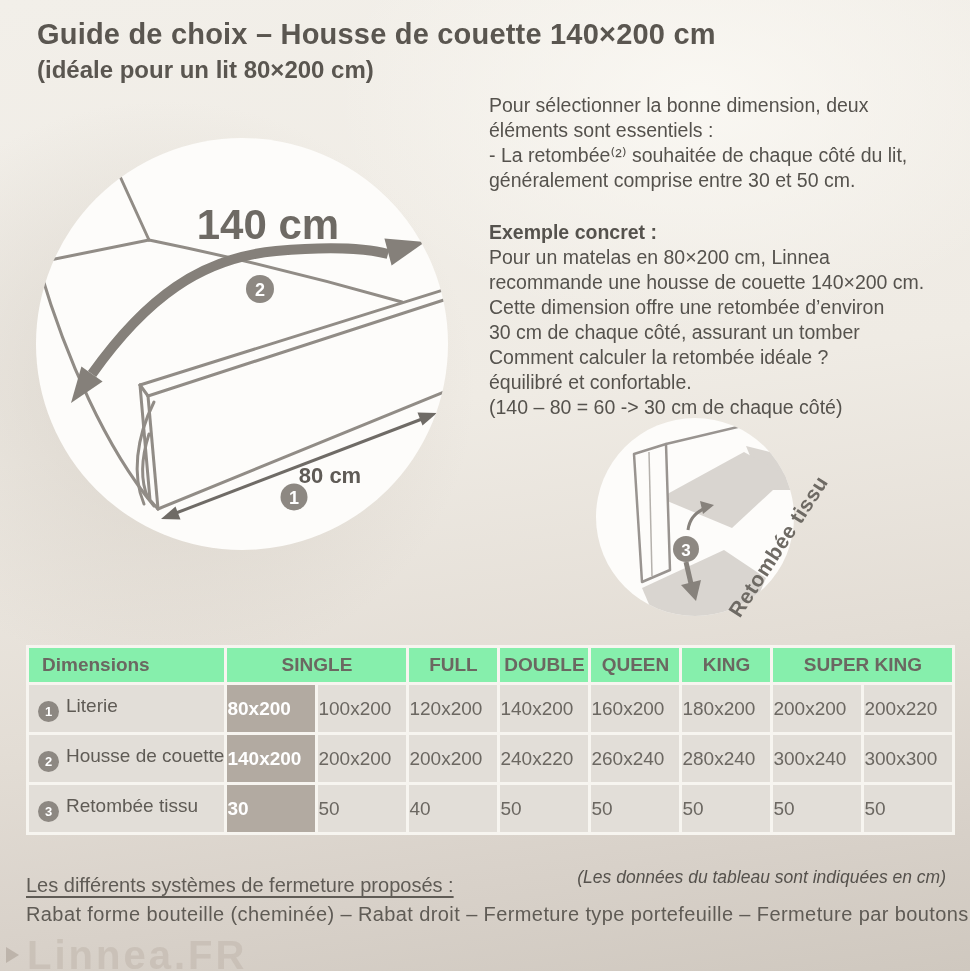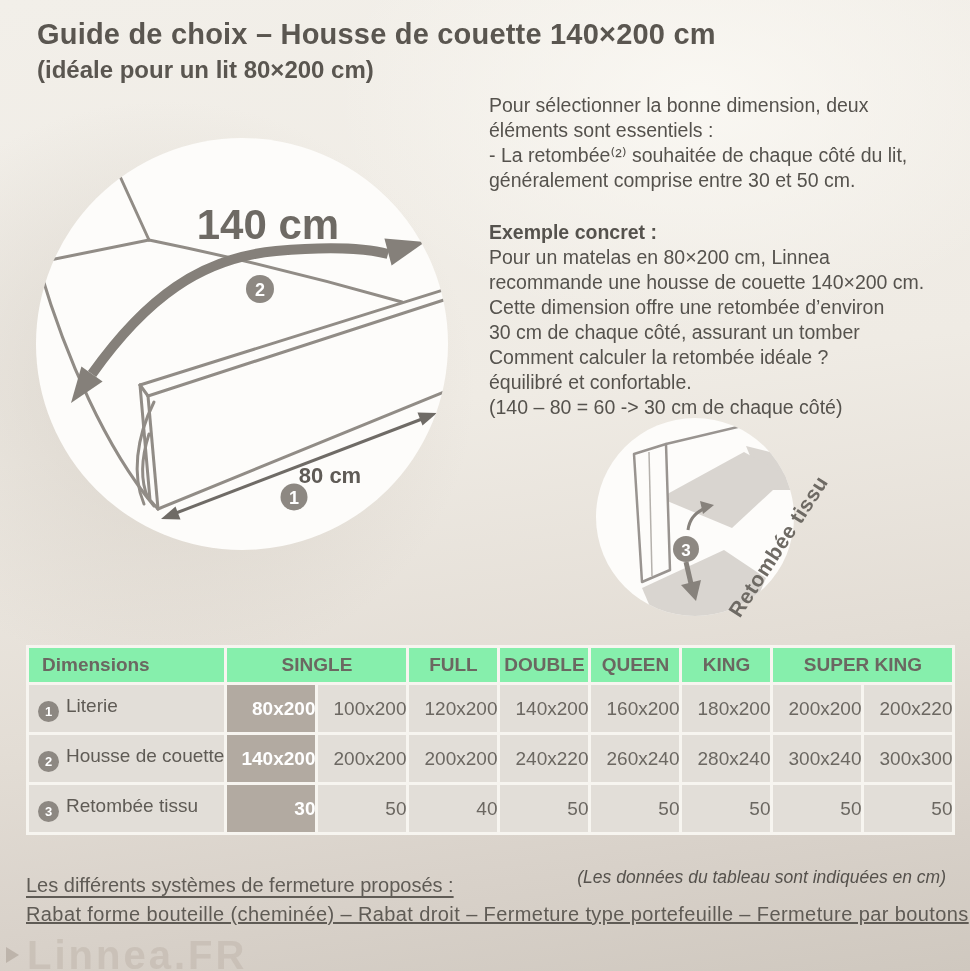--- a/index.html
+++ b/index.html
@@ -30,33 +30,33 @@
 
   .intro { position:absolute; left:489px; top:93px; font-size:19.5px; line-height:25px; color:#55524d; }
   .example { position:absolute; left:489px; top:220px; font-size:19.5px; line-height:25px; color:#55524d; }
   .example .hd { font-weight:bold; }
 
   table.size-table { position:absolute; left:26px; top:645px; border-collapse:separate; border-spacing:3px;
     background:#f7f5f0; }
   .size-table th, .size-table td { font-weight:normal; }
   .size-table th { height:34px; background:#86efac; font-size:19px; color:#6b6761; text-align:center;font-weight:bold; }
   .size-table th.dim { text-align:left; padding-left:13px; color:#6b6761; }
-  .size-table td { height:47px; background:#e2ded8; font-size:19px; color:#6b6761; text-align:right; }
+  .size-table td { height:47px; background:#e2ded8; font-size:19px; color:#6b6761; text-align:left; }
   .size-table td.rowlabel { text-align:left; padding-left:9px; color:#5f5b55; white-space:nowrap; }
   .size-table td.hl { background:#b2aaa1; color:#ffffff; font-weight:bold; }
   col.c-label { width:184px; } col.c-data { width:88px; }
 
   .badge { display:inline-flex; align-items:center; justify-content:center; vertical-align:-4px;
     width:21px; height:21px; border-radius:50%; background:#8d8882; color:#fff;
     font-size:13px; font-weight:bold; margin-right:7px; }
 
   .table-note { position:absolute; right:24px; top:847px; font-size:17.5px; font-style:italic; color:#55514c;margin-top:20px; }
   .closures-title { position:absolute; left:26px; top:874px; font-size:20px; color:#5f5b55;
     text-decoration:underline; text-underline-offset:4px; }
-  .closures-list { position:absolute; left:26px; top:903px; font-size:20px; color:#5f5b55; letter-spacing:0.4px; white-space:nowrap;text-decoration:underline; }
+  .closures-list { position:absolute; left:26px; top:903px; font-size:20px; color:#5f5b55; letter-spacing:0.4px; white-space:nowrap; }
 
   .watermark { position:absolute; left:6px; top:933px; display:flex; align-items:flex-start; gap:8px; }
   .watermark .tri { width:0; height:0; border-left:13px solid rgba(167,156,145,0.55);
     border-top:8px solid transparent; border-bottom:8px solid transparent; margin-top:14px; }
   .watermark .wm-text { font-size:40px; font-weight:600; letter-spacing:3px; color:rgba(193,184,174,0.6); }
 </style>
 </head>
 <body>
 
 <div class="canvas">

